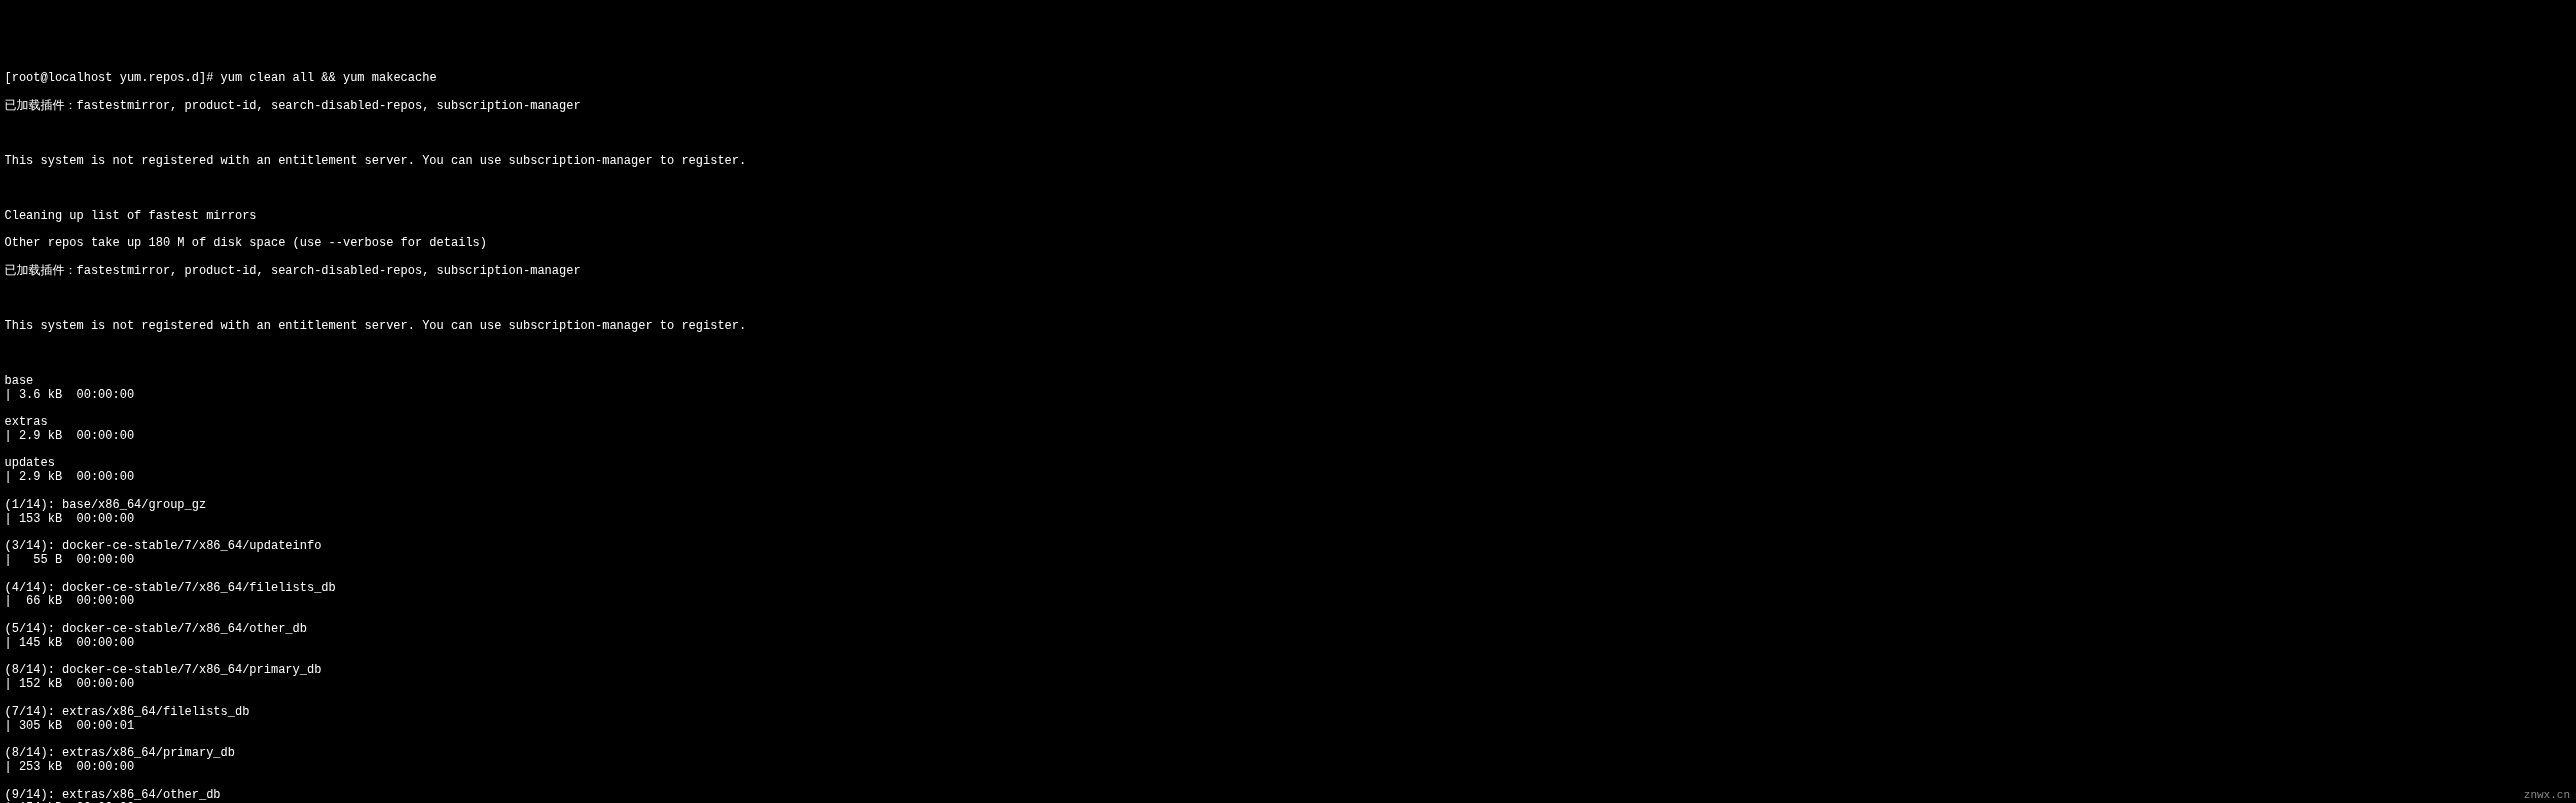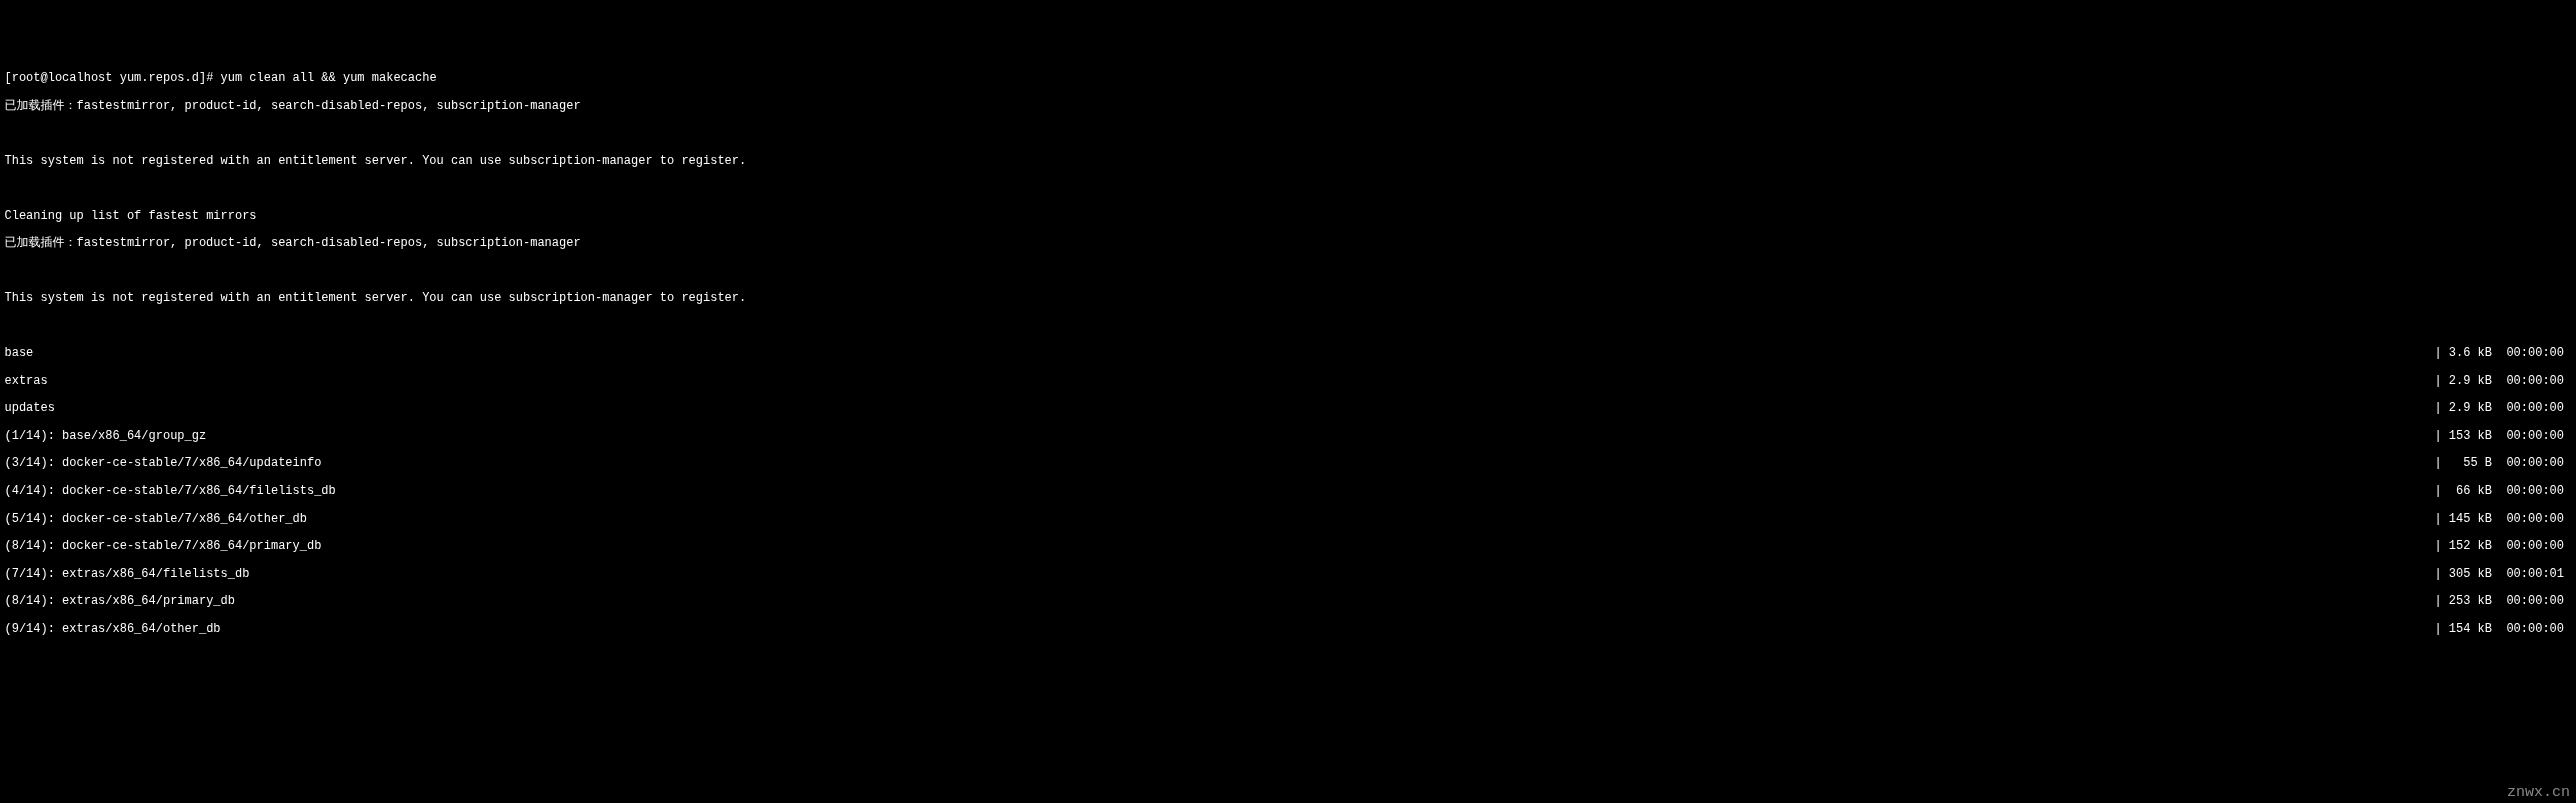--- a/index.html
+++ b/index.html
@@ -21,51 +21,53 @@
     .terminal {
       width: 100%;
     }
     .line {
       display: block;
     }
     .row {
       display: flex;
       justify-content: space-between;
       width: 100%;
+      flex-direction: column;
     }
     .row-left {
       flex: 0 0 auto;
     }
     .row-right {
       flex: 0 0 auto;
       padding-right: 7.5px;
     }
     .watermark {
       position: absolute;
       right: 6px;
       bottom: 1.5px;
       color: #888888;
-      font-size: 15px;
+      font-size: 11px;
     }
     .empty {
       height: 13.6px;
     }
   </style>
 </head>
 <body>
 
 
 
 <div class="terminal">
 <span class="line"><span>[root@localhost yum.repos.d]# </span><span>yum clean all &amp;&amp; yum makecache</span></span>
 <span class="line">已加载插件：fastestmirror, product-id, search-disabled-repos, subscription-manager</span>
 <div class="empty"></div>
 <span class="line">This system is not registered with an entitlement server. You can use subscription-manager to register.</span>
 <div class="empty"></div>
 <span class="line">Cleaning up list of fastest mirrors</span>
+<span class="line">Other repos take up 180 M of disk space (use --verbose for details)</span>
 <span class="line">已加载插件：fastestmirror, product-id, search-disabled-repos, subscription-manager</span>
 <div class="empty"></div>
 <span class="line">This system is not registered with an entitlement server. You can use subscription-manager to register.</span>
 <div class="empty"></div>
 <div class="row"><span class="row-left">base</span><span class="row-right">| 3.6 kB  00:00:00</span></div>
 <div class="row"><span class="row-left">extras</span><span class="row-right">| 2.9 kB  00:00:00</span></div>
 <div class="row"><span class="row-left">updates</span><span class="row-right">| 2.9 kB  00:00:00</span></div>
 <div class="row"><span class="row-left">(1/14): base/x86_64/group_gz</span><span class="row-right">| 153 kB  00:00:00</span></div>
 <div class="row"><span class="row-left">(3/14): docker-ce-stable/7/x86_64/updateinfo</span><span class="row-right">|   55 B  00:00:00</span></div>
 <div class="row"><span class="row-left">(4/14): docker-ce-stable/7/x86_64/filelists_db</span><span class="row-right">|  66 kB  00:00:00</span></div>

